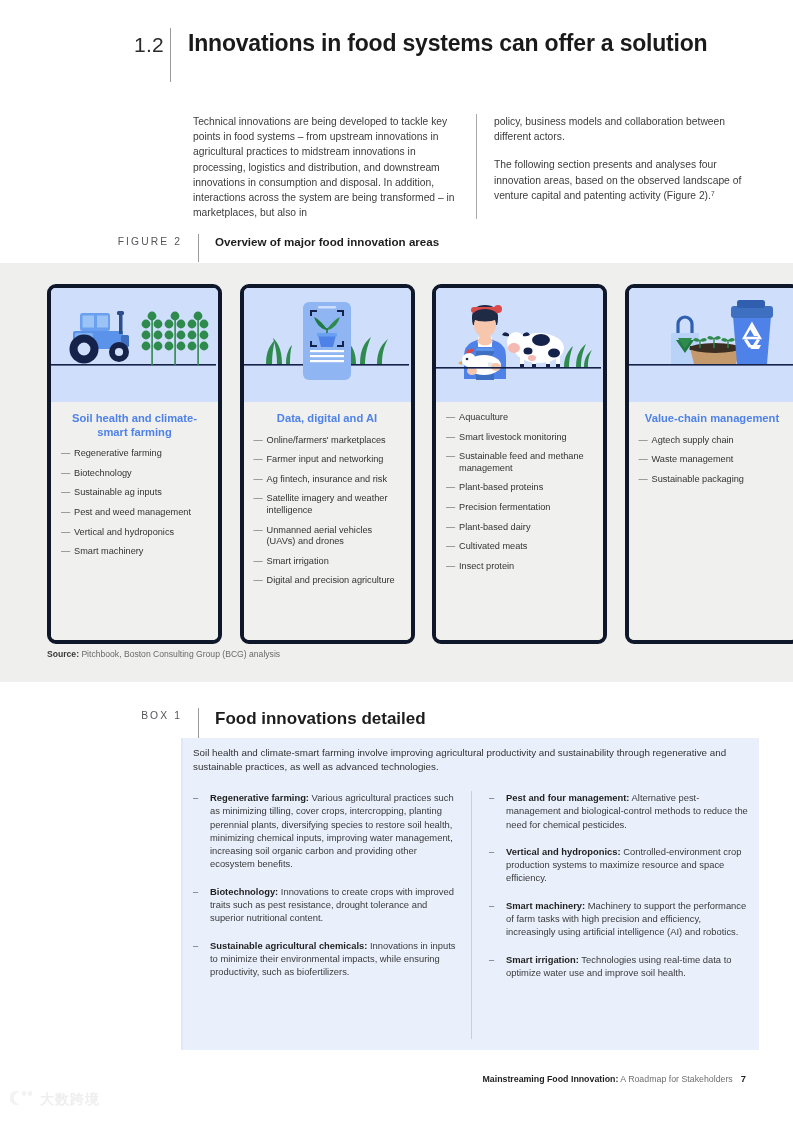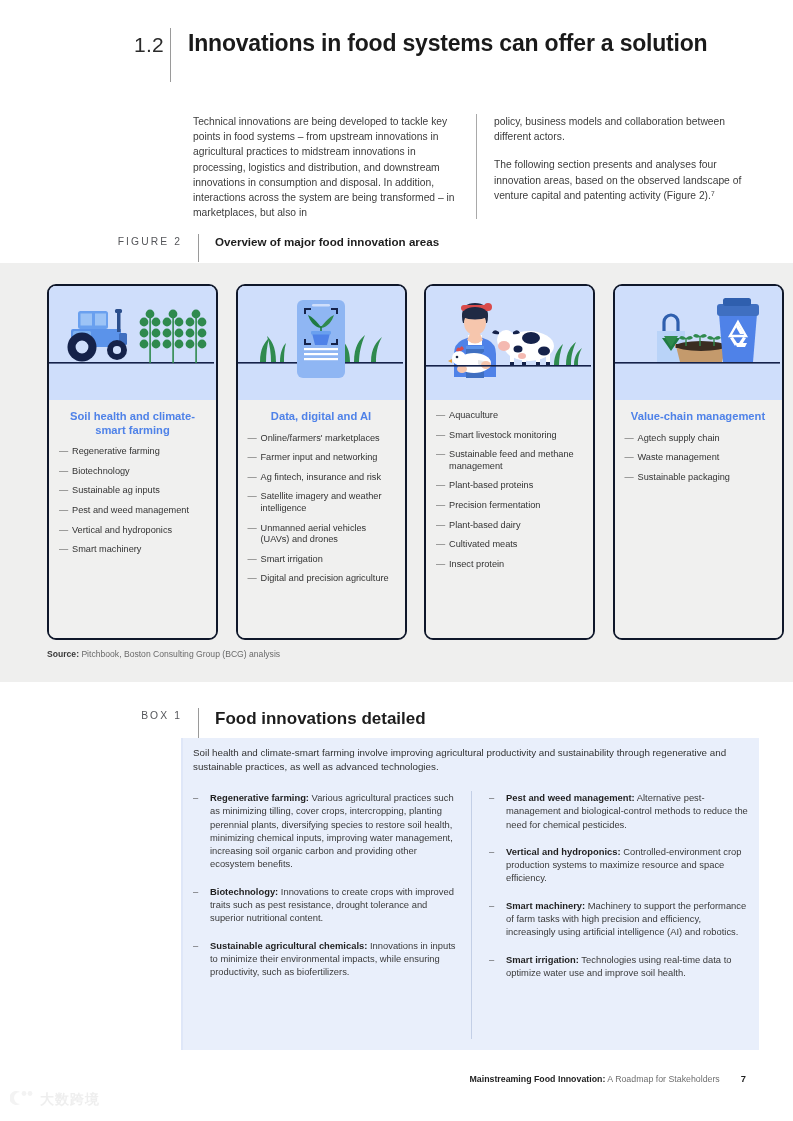--- a/index.html
+++ b/index.html
@@ -27,21 +27,21 @@
   
   .fig-head{position:absolute;left:96px;top:234px;display:flex;align-items:flex-start;}
   .fig-kicker{font-size:10.3px;letter-spacing:2.1px;color:#55565a;width:86px;text-align:right;padding-top:2px;}
   .fig-rule{width:1px;background:#9a9a9a;height:28px;margin:0 16px;}
   .fig-title{font-size:11.6px;font-weight:700;color:#1d1d1d;padding-top:1px;}
 
   
   .band{position:absolute;left:0;top:263px;width:793px;height:419px;background:#efefee;}
 
   .cards{position:absolute;left:47px;top:284px;display:flex;gap:17.5px;}
-  .card{width:167px;height:352px;background:#f0f0ef;border:2px solid #0f172a;
+  .card{width:167px;height:352px;background:#f0f0ef;border:4px solid #0f172a;
         border-radius:9px;overflow:hidden;display:flex;flex-direction:column;}
   .illo{height:96px;background:#cfdefb;position:relative;overflow:hidden;flex:none;}
   .illo-strip{height:18px;background:#cfdefb;flex:none;}
   .card-body{flex:1;padding:10px 10px 8px 10px;background:#f0f0ef;}
   .card-title{color:#4f82e8;font-weight:700;font-size:11.2px;line-height:13.6px;text-align:center;margin:0 0 9px 0;}
   .card ul{list-style:none;margin:0;padding:0;}
   .card li{position:relative;padding-left:13px;font-size:9.2px;line-height:11.6px;
            color:#333;margin-bottom:8px;}
   .card li .dash{position:absolute;left:0;top:0px;color:#6d6d6d;font-size:9.2px;}
 
@@ -62,21 +62,21 @@
   .box-col{width:266px;}
   .box-col.left{padding-right:14px;}
   .box-div{width:1px;background:#c3cfe6;margin-right:17px;height:248px;}
   .box-col li{position:relative;list-style:none;padding-left:17px;font-size:9.4px;
               line-height:13.3px;color:#3a3a3a;margin-bottom:14px;}
   .box-col ul{margin:0;padding:0;}
   .box-col li .dash{position:absolute;left:0;top:0;color:#5c5c5c;}
   .box-col li b{font-weight:700;color:#1f1f1f;}
 
   
-  .footer{position:absolute;right:47px;top:1073px;font-size:8.8px;color:#6f6f6f;display:flex;align-items:center;gap:21px;}
+  .footer{position:absolute;right:47px;top:1073px;font-size:8.8px;color:#6f6f6f;display:flex;align-items:center;gap:8px;}
   .footer .doc b{color:#1f1f1f;font-weight:700;}
   .footer .pg{font-weight:700;color:#1f1f1f;font-size:9.4px;}
 
   
   .wm{position:absolute;left:10px;top:1089px;display:flex;align-items:center;gap:4px;opacity:.30;}
   .wm-txt{font-size:14px;color:#c9c9c9;font-weight:700;letter-spacing:1px;}
 </style>
 </head>
 <body>
 
@@ -393,21 +393,21 @@
     <div class="box-col left">
       <ul>
         <li><span class="dash">–</span><b>Regenerative farming:</b><span> Various agricultural practices such as minimizing tilling, cover crops, intercropping, planting perennial plants, diversifying species to restore soil health, minimizing chemical inputs, improving water management, increasing soil organic carbon and providing other ecosystem benefits.</span></li>
         <li><span class="dash">–</span><b>Biotechnology:</b><span> Innovations to create crops with improved traits such as pest resistance, drought tolerance and superior nutritional content.</span></li>
         <li><span class="dash">–</span><b>Sustainable agricultural chemicals:</b><span> Innovations in inputs to minimize their environmental impacts, while ensuring productivity, such as biofertilizers.</span></li>
       </ul>
     </div>
     <div class="box-div"></div>
     <div class="box-col">
       <ul>
-        <li><span class="dash">–</span><b>Pest and weed management:</b><span> Alternative pest-management and biological-control methods to reduce the need for chemical pesticides.</span></li>
+        <li><span class="dash">–</span><b>Pest and four management:</b><span> Alternative pest-management and biological-control methods to reduce the need for chemical pesticides.</span></li>
         <li><span class="dash">–</span><b>Vertical and hydroponics:</b><span> Controlled-environment crop production systems to maximize resource and space efficiency.</span></li>
         <li><span class="dash">–</span><b>Smart machinery:</b><span> Machinery to support the performance of farm tasks with high precision and efficiency, increasingly using artificial intelligence (AI) and robotics.</span></li>
         <li><span class="dash">–</span><b>Smart irrigation:</b><span> Technologies using real-time data to optimize water use and improve soil health.</span></li>
       </ul>
     </div>
   </div>
 
   <div class="footer">
     <div class="doc">
       <b>Mainstreaming Food Innovation:</b><span> A Roadmap for Stakeholders</span>

